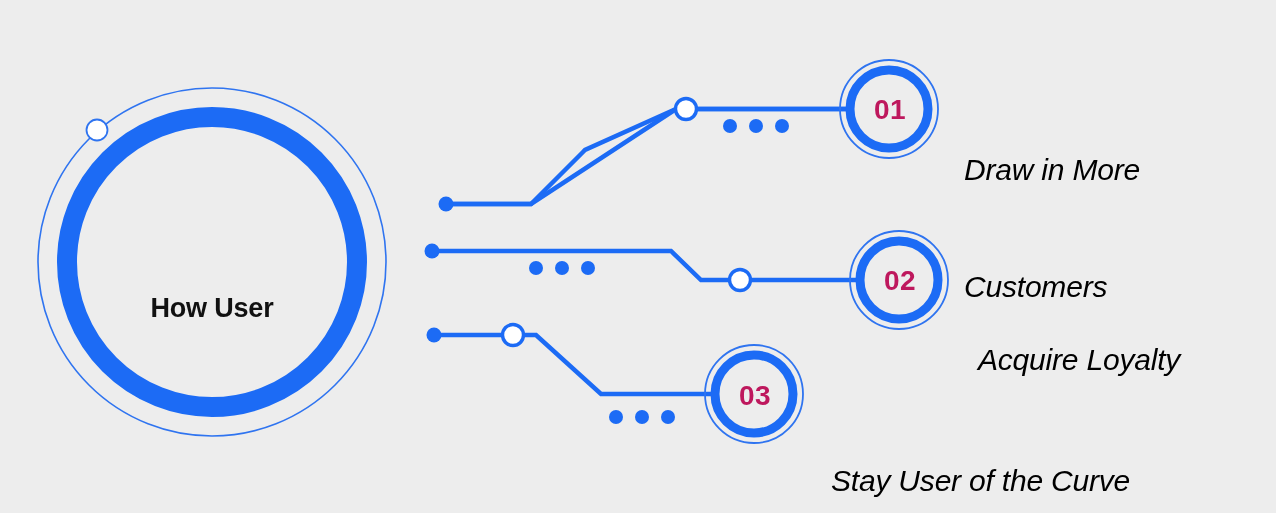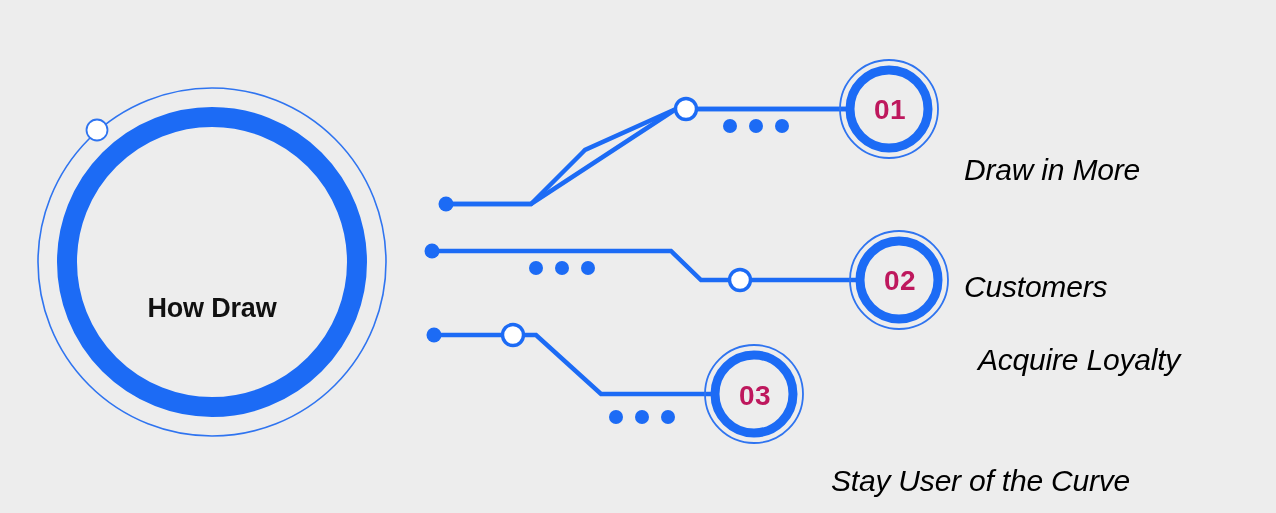--- a/index.html
+++ b/index.html
@@ -118,21 +118,21 @@
       <circle cx="668" cy="417" r="7" fill="#1c6bf5"></circle>
       <g>
         <circle cx="754" cy="394" r="49" fill="none" stroke="#2f74f0" stroke-width="1.8"></circle>
         <circle cx="754" cy="394" r="39" fill="none" stroke="#1c6bf5" stroke-width="9"></circle>
       </g>
     </g>
 
   </svg>
 
   <div class="overlay-text" id="hub-title">
-    <div>How Draw</div>
+    <div>How User</div>
     
   </div>
 
   <div class="badge-number" id="num-1">01</div>
   <div class="badge-number" id="num-2">02</div>
   <div class="badge-number" id="num-3">03</div>
 
   <div class="overlay-text step-label" id="label-1">
     <div>Draw in More</div>
     <div>Customers</div>

